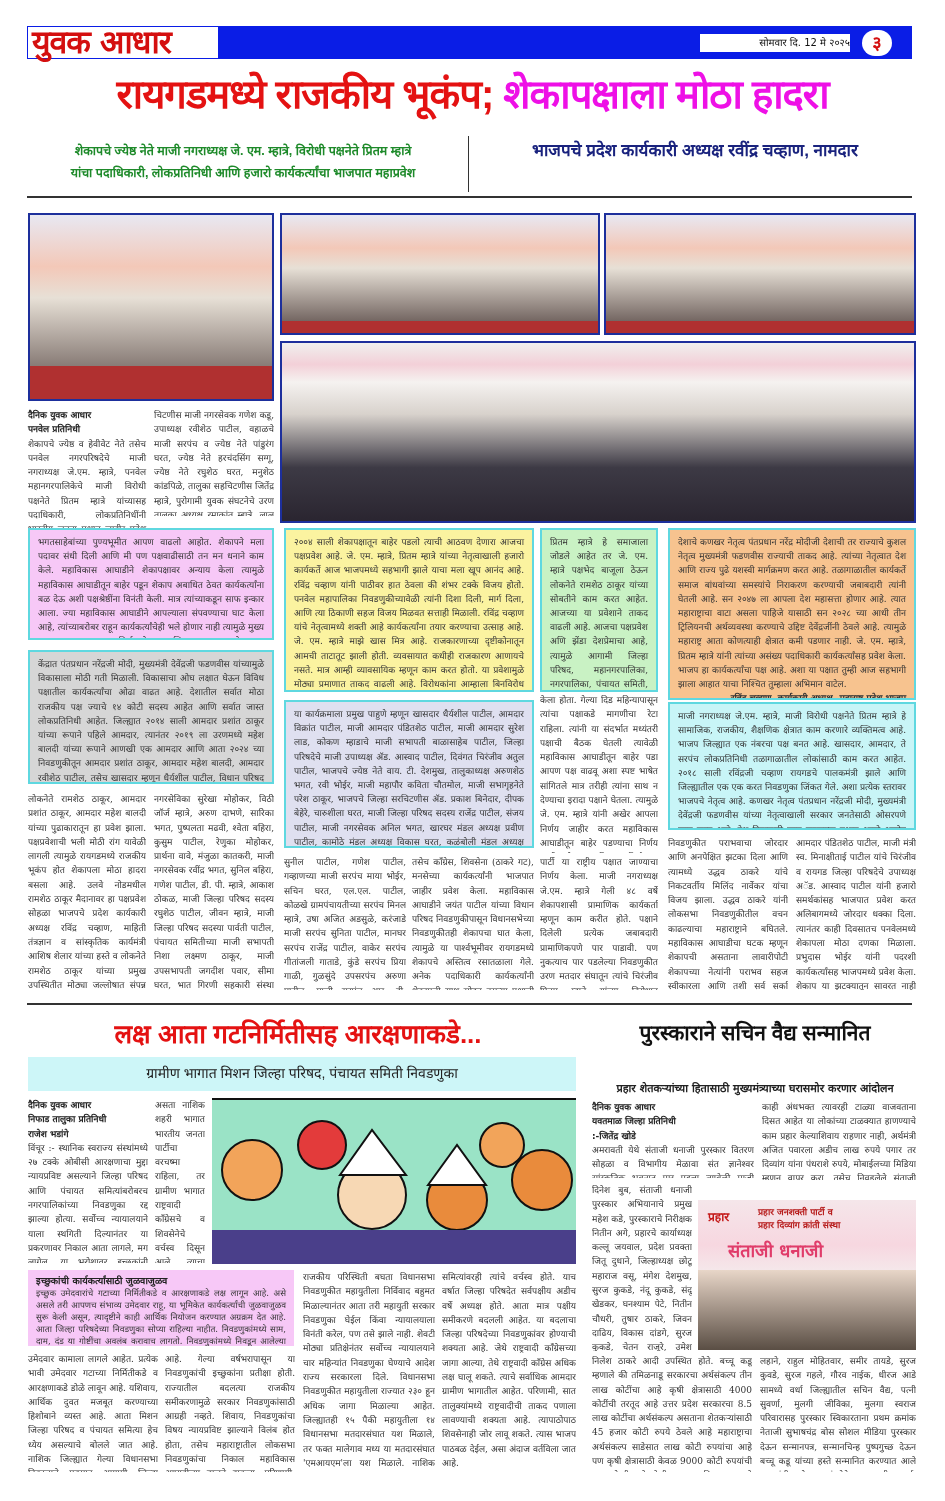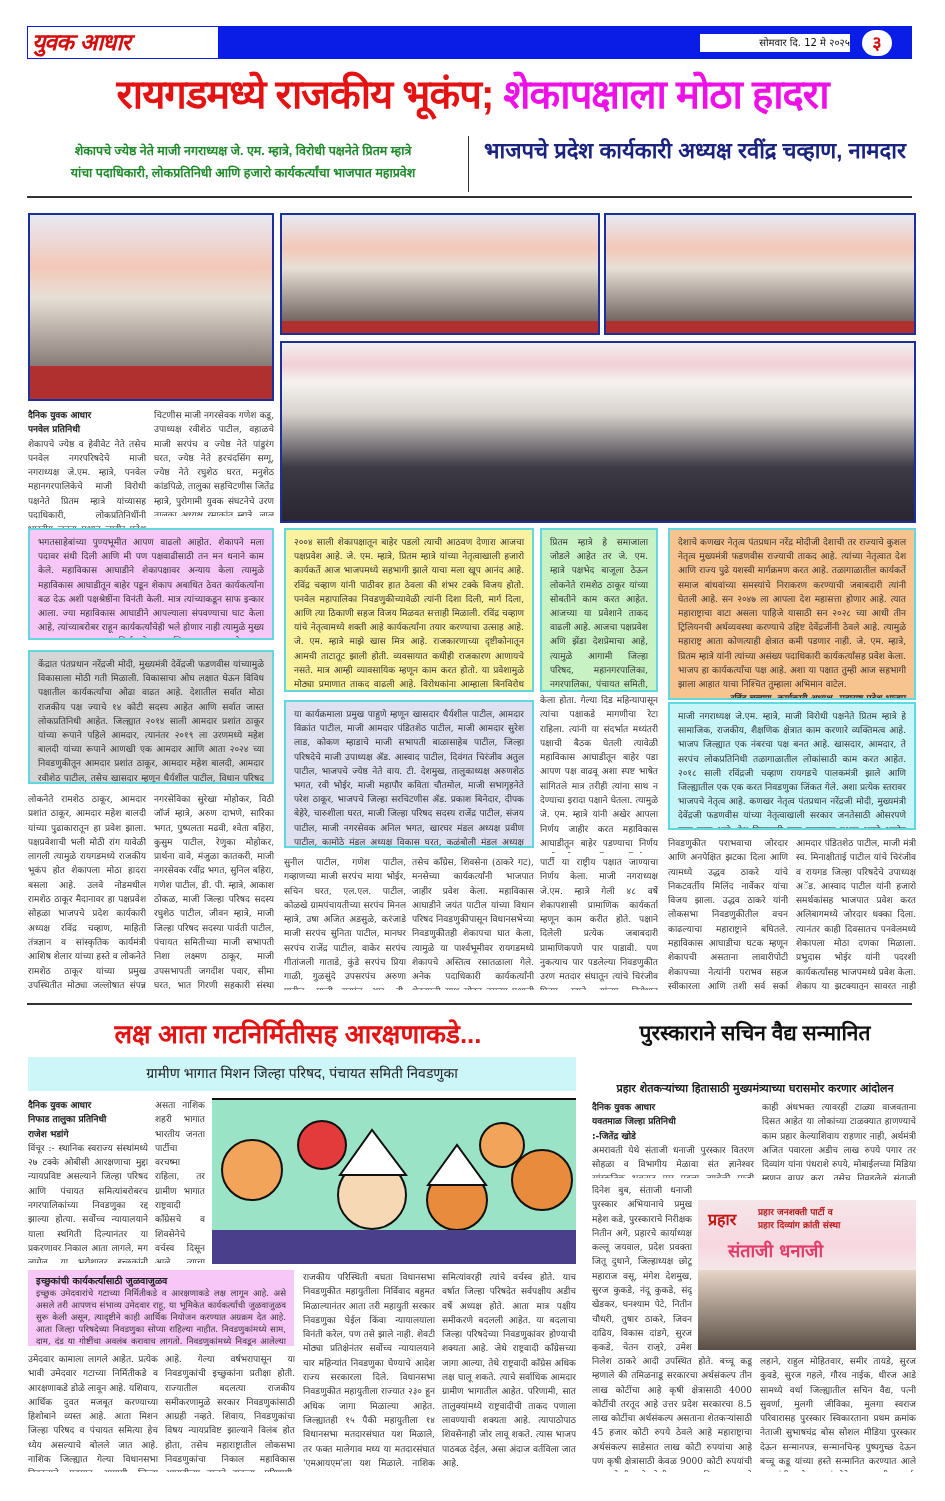--- a/index.html
+++ b/index.html
@@ -1,26 +1,26 @@
 <!DOCTYPE html>
 <html><head>
 <meta charset="utf-8">
 <style>
 *{box-sizing:border-box;margin:0;padding:0}
 body{width:945px;height:1501px;background:#fff;font-family:"DejaVu Sans",sans-serif;color:#222;position:relative;overflow:hidden}
 .abs{position:absolute}
 .masthead{left:27px;top:26px;width:885px;height:33px;background:#0a1de6}
-.logo{left:28px;top:27px;width:190px;height:31px;background:#fff;color:#d40f0f;font-weight:bold;font-size:23px;font-style:italic;line-height:31px;padding-left:4px;font-family:"DejaVu Sans",sans-serif;letter-spacing:-1px}
+.logo{left:28px;top:27px;width:190px;height:31px;background:#fff;color:#d40f0f;font-weight:bold;font-size:32px;line-height:31px;padding-left:4px;font-family:"DejaVu Sans",sans-serif;letter-spacing:-1px}
 .datebox{left:700px;top:34px;width:150px;height:18px;background:#fff;font-size:10px;line-height:18px;text-align:right;color:#111}
 .pagenum{left:862px;top:30px;width:30px;height:26px;background:#fff;border-radius:13px;color:#d40f0f;font-weight:bold;font-size:18px;text-align:center;line-height:26px}
 .headline{left:0;top:64px;width:945px;height:60px;text-align:center;font-size:40px;font-weight:bold;line-height:60px;font-family:"Liberation Sans",sans-serif;letter-spacing:-1px}
 .headline .red{color:#e41212}.headline .pink{color:#ee10e6}
 .sub-left{left:28px;top:140px;width:430px;text-align:center;color:#1e8a2a;font-weight:bold;font-size:12.5px;line-height:22px;font-family:"Liberation Sans",sans-serif}
 .vdiv{left:468px;top:136px;width:1px;height:56px;background:#333}
-.sub-right{left:475px;top:138px;width:440px;text-align:center;color:#1a237e;font-weight:bold;font-size:22px;line-height:26px;font-family:"Liberation Sans",sans-serif}
+.sub-right{left:475px;top:138px;width:440px;text-align:center;color:#1a237e;font-weight:bold;font-size:17px;line-height:26px;font-family:"Liberation Sans",sans-serif}
 .hrule{left:27px;width:885px;height:2px;background:#333}
 .photo{border:2px solid #1d2f9c;background:linear-gradient(180deg,#e8e8f2 0%,#f3c8b8 28%,#e7e0d6 45%,#5a4b48 100%);overflow:hidden}
 .photo .stage{position:absolute;left:0;right:0;bottom:0;height:18%;background:#b03030}
 .crowd{background:linear-gradient(180deg,#f0f0ee 0%,#f3d0d8 12%,#f5f2f0 22%,#d8d2cc 40%,#3d3a45 70%,#2a2530 100%)}
 .col-text{font-size:9px;line-height:14.3px;color:#333;text-align:justify;font-family:"DejaVu Serif",serif}
 .col-text b{font-weight:bold;color:#222;font-family:"DejaVu Sans",sans-serif}
 .box{border:2px solid #5fd8e0;padding:5px 8px;font-size:9px;line-height:14.2px;color:#333;text-align:justify;font-family:"DejaVu Serif",serif;overflow:hidden}
 .box .sig{display:block;font-weight:bold;color:#333}
 .box .sig.r{text-align:right}
 .pink-box{background:#f7c8f7}
@@ -160,21 +160,21 @@
 <div class="abs col-text" style="left:592px;top:1100px;width:162px;height:78px;overflow:hidden">
   <b>दैनिक युवक आधार</b><br>
   <b>यवतमाळ जिल्हा प्रतिनिधी</b><br>
   <b>:-जितेंद्र खोडे</b><br>
   <span>अमरावती येथे संताजी धनाजी पुरस्कार वितरण सोहळा व विभागीय मेळावा संत ज्ञानेश्वर सांस्कृतिक भवनात पार पडला त्यावेळी माजी राज्यमंत्री, पालकमंत्री, आमदार बच्चू कडूंनी राज्य सरकारवर आपल्या भाषणात ताशेरे ओढले. विचार पिठावर</span>
 </div>
 <div class="abs col-text" style="left:762px;top:1100px;width:154px;height:80px;overflow:hidden">काही अंधभक्त त्यावरही टाळ्या वाजवताना दिसत आहेत या लोकांच्या टाळक्यात हाणण्याचे काम प्रहार केल्याशिवाय राहणार नाही, अर्थमंत्री अजित पवारला अडीच लाख रुपये पगार तर दिव्यांग यांना पंधराशे रुपये, मोबाईलच्या मिडिया म्हणून वापर करा, तसेच निवडलेले संताजी धनाजी पुरस्काराची अरुण शेकोे, पुष्पक खापरे, मंजुषा बोडके, सचिन वैद्य, सागर जैन, वैभव कुमार निगडकर, संदेश राठोड, रंजीत</div>
 <div class="abs col-text" style="left:592px;top:1183px;width:100px;height:168px;overflow:hidden">दिनेश बुब, संताजी धनाजी पुरस्कार अभियानाचे प्रमुख महेश कडे, पुरस्काराचे निरीक्षक नितीन अगे, प्रहारचे कार्याध्यक्ष कल्लू जयवाल, प्रदेश प्रवक्ता जितू दुधाने, जिल्हाध्यक्ष छोटू महाराज वसू, मंगेश देशमुख, सुरज कुकडे, नंदू कुकडे, संदू खेडकर, घनश्याम पेटे, नितीन चौधरी, तुषार ठाकरे, जिवन दाढिय, विकास दांडगे, सुरज कुकडे, चेतन राजूरे, उमेश मेश्राम, गौरव आणि प्रतीक जंगळे, धनंजय बोदे, संदीप राऊत, प्रमोद कुचनकर, जोगेंद्र मोहोड</div>
 
 <div class="abs prahar-photo" style="left:698px;top:1200px;width:218px;height:150px">
-  <div style="position:absolute;left:10px;top:8px;font-size:16px;font-weight:bold;color:#c41818">प्रहार</div>
+  <div style="position:absolute;left:10px;top:8px;font-size:12px;font-weight:bold;color:#c41818">प्रहार</div>
   <div style="position:absolute;left:60px;top:5px;font-size:9px;font-weight:bold;color:#b71c1c;text-align:left;width:150px">
     <div>प्रहार जनशक्ती पार्टी व</div>
     <div>प्रहार दिव्यांग क्रांती संस्था</div>
   </div>
   <div style="position:absolute;left:30px;top:38px;font-size:18px;font-weight:bold;color:#e03c6a;width:160px;">संताजी धनाजी</div>
   <div style="position:absolute;left:0;right:0;bottom:0;height:80px;background:linear-gradient(180deg,#e8d6c8,#5a4e44)"></div>
 </div>
 
 <div class="abs col-text" style="left:592px;top:1354px;width:160px;height:118px;overflow:hidden">निलेश ठाकरे आदी उपस्थित होते. बच्चू कडू म्हणाले की तमिळनाडू सरकारचा अर्थसंकल्प तीन लाख कोटींचा आहे कृषी क्षेत्रासाठी 4000 कोटींची तरतूद आहे उत्तर प्रदेश सरकारचा 8.5 लाख कोटींचा अर्थसंकल्प असताना शेतकऱ्यांसाठी 45 हजार कोटी रुपये ठेवले आहे महाराष्ट्राचा अर्थसंकल्प साडेसात लाख कोटी रुपयांचा आहे पण कृषी क्षेत्रासाठी केवळ 9000 कोटी रुपयांची तरतूद केली जाते कोणी यावर प्रश्न विचारणार आहे कोण या विषयावर पुढाकार घेणार आहे एकही शेतकरीपुत्र बोलायला तयार नाही</div>
 <div class="abs col-text" style="left:760px;top:1354px;width:156px;height:118px;overflow:hidden">लहाने, राहुल मोहितवार, समीर तायडे, सुरज कुवडे, सुरज गहले, गौरव नाईक, धीरज आडे सामध्ये वर्धा जिल्ह्यातील सचिन वैद्य, पत्नी सुवर्णा, मुलगी जीविका, मुलगा स्वराज परिवारासह पुरस्कार स्विकारताना प्रथम क्रमांक नेताजी सुभाषचंद्र बोस सोशल मीडिया पुरस्कार देऊन सन्मानपत्र, सन्मानचिन्ह पुष्पगुच्छ देऊन बच्चू कडू यांच्या हस्ते सन्मानित करण्यात आले त्याप्रसंगी मोठ्या संख्येने अमरावती, वर्धा, यवतमाळ जिल्ह्यातील प्रहार पदाधिकारी कार्यकर्ते मोठ्या संख्येने उपस्थित होते.</div>

